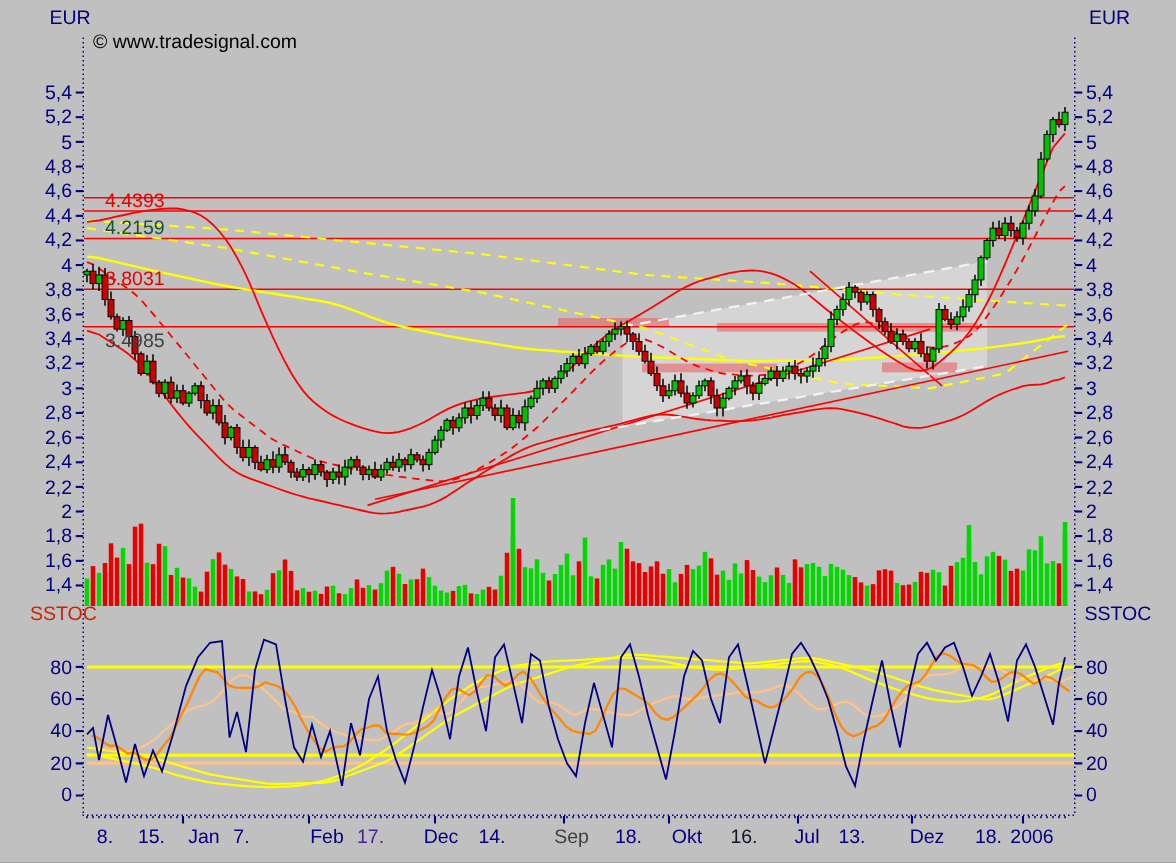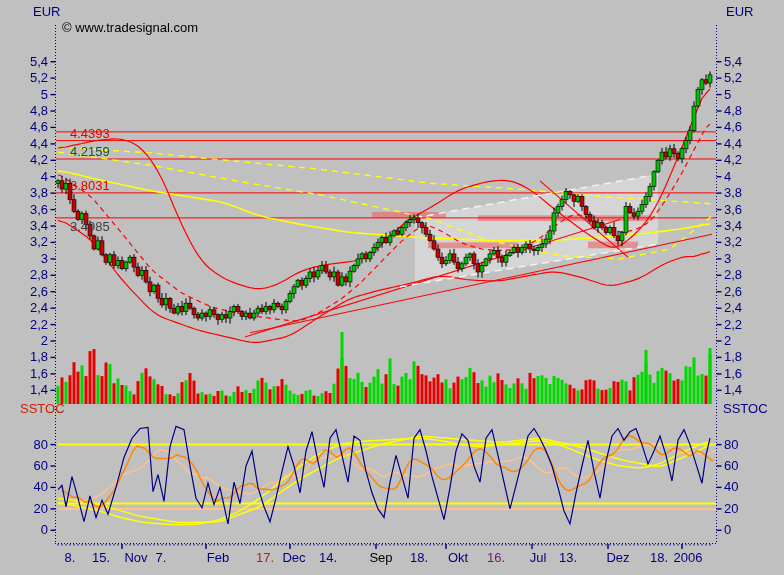--- a/index.html
+++ b/index.html
@@ -821,30 +821,30 @@
       <div class="lbl" style="left:0px;top:459px;width:48px;text-align:right;color:#000080;">60</div>
       <div class="lbl" style="left:724px;top:459px;color:#000080;">60</div>
       <div class="lbl" style="left:0px;top:480px;width:48px;text-align:right;color:#000080;">40</div>
       <div class="lbl" style="left:724px;top:480px;color:#000080;">40</div>
       <div class="lbl" style="left:0px;top:502px;width:48px;text-align:right;color:#000080;">20</div>
       <div class="lbl" style="left:724px;top:502px;color:#000080;">20</div>
       <div class="lbl" style="left:0px;top:523px;width:48px;text-align:right;color:#000080;">0</div>
       <div class="lbl" style="left:724px;top:523px;color:#000080;">0</div>
       <div class="lbl" style="left:52px;top:551px;width:36px;text-align:center;color:#000080;">8.</div>
       <div class="lbl" style="left:71px;top:551px;width:36px;text-align:center;color:#000080;margin-left:12px;">15.</div>
-      <div class="lbl" style="left:118px;top:551px;width:36px;text-align:center;color:#000080;">Nov</div>
+      <div class="lbl" style="left:118px;top:551px;width:36px;text-align:center;color:#000080;">Jan</div>
       <div class="lbl" style="left:143px;top:551px;width:36px;text-align:center;color:#000080;">7.</div>
       <div class="lbl" style="left:200px;top:551px;width:36px;text-align:center;color:#000080;">Feb</div>
-      <div class="lbl" style="left:238px;top:551px;width:36px;text-align:right;color:#b91c1c;">17.</div>
+      <div class="lbl" style="left:238px;top:551px;width:36px;text-align:left;color:#4c1d95;">17.</div>
       <div class="lbl" style="left:276px;top:551px;width:36px;text-align:center;color:#000080;">Dec</div>
       <div class="lbl" style="left:310px;top:551px;width:36px;text-align:center;color:#000080;">14.</div>
-      <div class="lbl" style="left:363px;top:551px;width:36px;text-align:center;color:#000000;">Sep</div>
+      <div class="lbl" style="left:363px;top:551px;width:36px;text-align:center;color:#404040;">Sep</div>
       <div class="lbl" style="left:401px;top:551px;width:36px;text-align:center;color:#000080;">18.</div>
       <div class="lbl" style="left:440px;top:551px;width:36px;text-align:center;color:#000080;">Okt</div>
-      <div class="lbl" style="left:478px;top:551px;width:36px;text-align:center;color:#701a75;">16.</div>
+      <div class="lbl" style="left:478px;top:551px;width:36px;text-align:center;color:#0f172a;">16.</div>
       <div class="lbl" style="left:520px;top:551px;width:36px;text-align:center;color:#000080;">Jul</div>
       <div class="lbl" style="left:550px;top:551px;width:36px;text-align:center;color:#000080;">13.</div>
       <div class="lbl" style="left:600px;top:551px;width:36px;text-align:center;color:#000080;">Dez</div>
       <div class="lbl" style="left:641px;top:551px;width:36px;text-align:center;color:#000080;">18.</div>
       <div class="lbl" style="left:670px;top:551px;width:36px;text-align:center;color:#000080;">2006</div>
       <div class="lbl" style="left:70px;top:127px;color:#e80000;">4.4393</div>
       <div class="lbl" style="left:70px;top:145px;color:#14532d;">4.2159</div>
       <div class="lbl" style="left:70px;top:179px;color:#e80000;">3.8031</div>
       <div class="lbl" style="left:70px;top:220px;color:#404040;">3.4985</div>
     </div>

